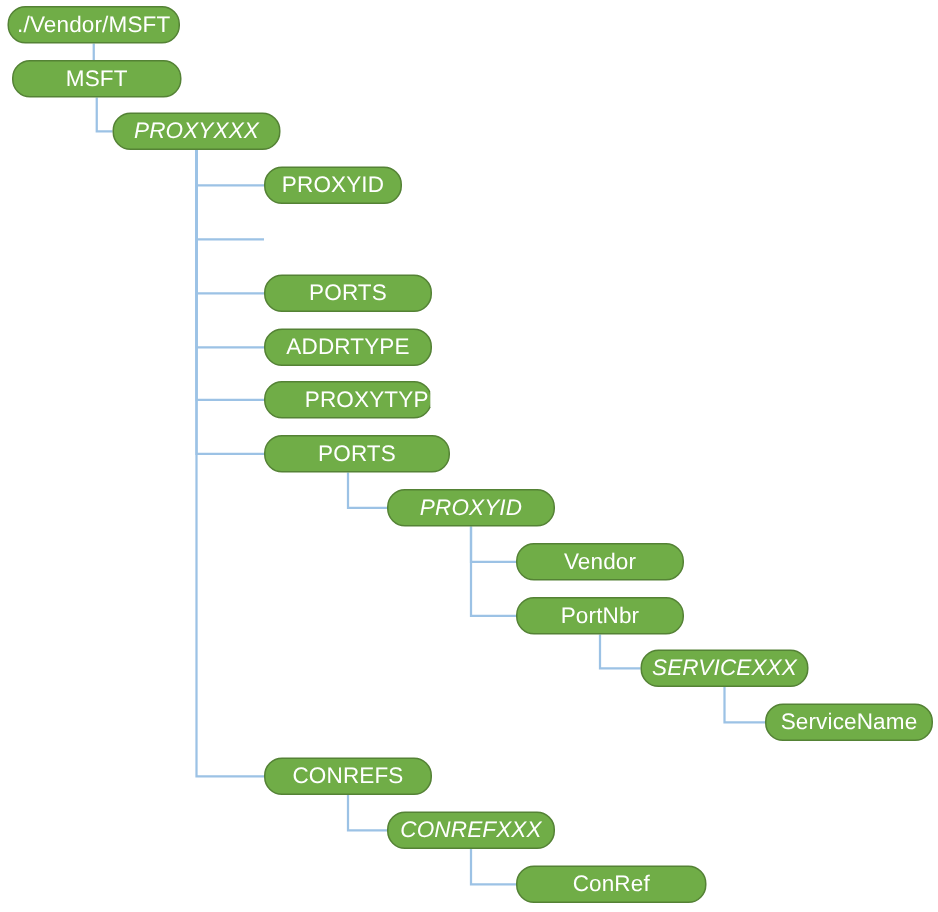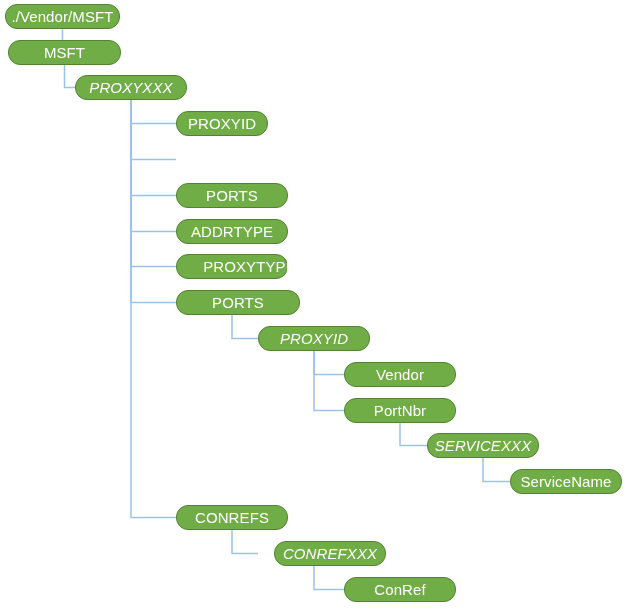--- a/index.html
+++ b/index.html
@@ -85,16 +85,16 @@
       <div class="node" style="left: 176px; top: 183px; width: 112px;">PORTS</div>
       <div class="node" style="left: 176px; top: 219px; width: 112px;">ADDRTYPE</div>
       <div class="node" style="left: 176px; top: 254px; width: 112px; padding-left: 35px;">PROXYTYPE</div>
       <div class="node" style="left: 176px; top: 290px; width: 124px;">PORTS</div>
       <div class="node italic" style="left: 258px; top: 326px; width: 112px;">PROXYID</div>
       <div class="node" style="left: 344px; top: 362px; width: 112px;">Vendor</div>
       <div class="node" style="left: 344px; top: 398px; width: 112px;">PortNbr</div>
       <div class="node italic" style="left: 427px; top: 433px; width: 112px;">SERVICEXXX</div>
       <div class="node" style="left: 510px; top: 469px; width: 112px;">ServiceName</div>
       <div class="node" style="left: 176px; top: 505px; width: 112px;">CONREFS</div>
-      <div class="node italic" style="left: 258px; top: 541px; width: 112px; margin-left: 16px;">CONREFXXX</div>
-      <div class="node" style="left: 344px; top: 577px; width: 112px;">ConRef</div>
+      <div class="node italic" style="left: 258px; top: 541px; width: 112px;">CONREFXXX</div>
+      <div class="node" style="left: 344px; top: 577px; width: 127px;">ConRef</div>
     </div>
 </div>
 
 </body></html>

